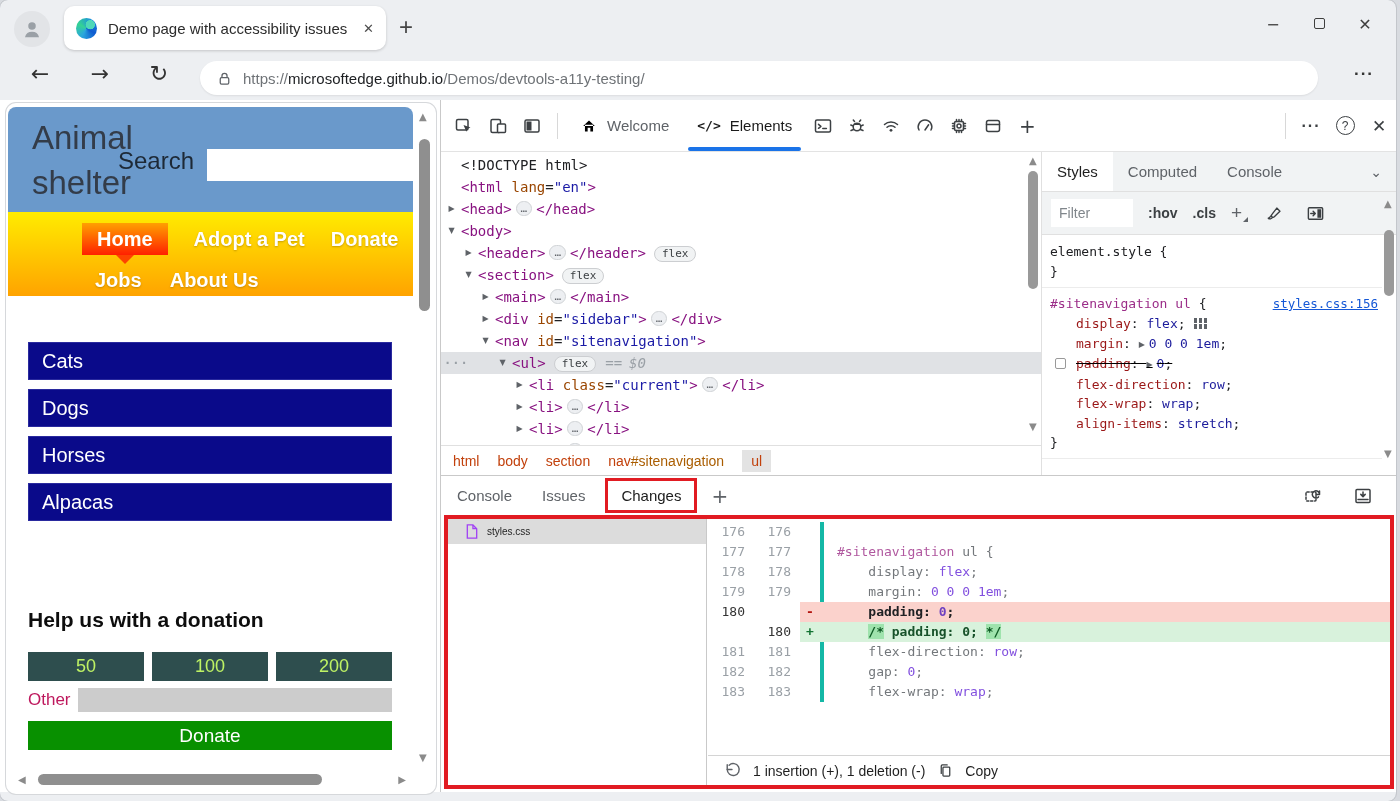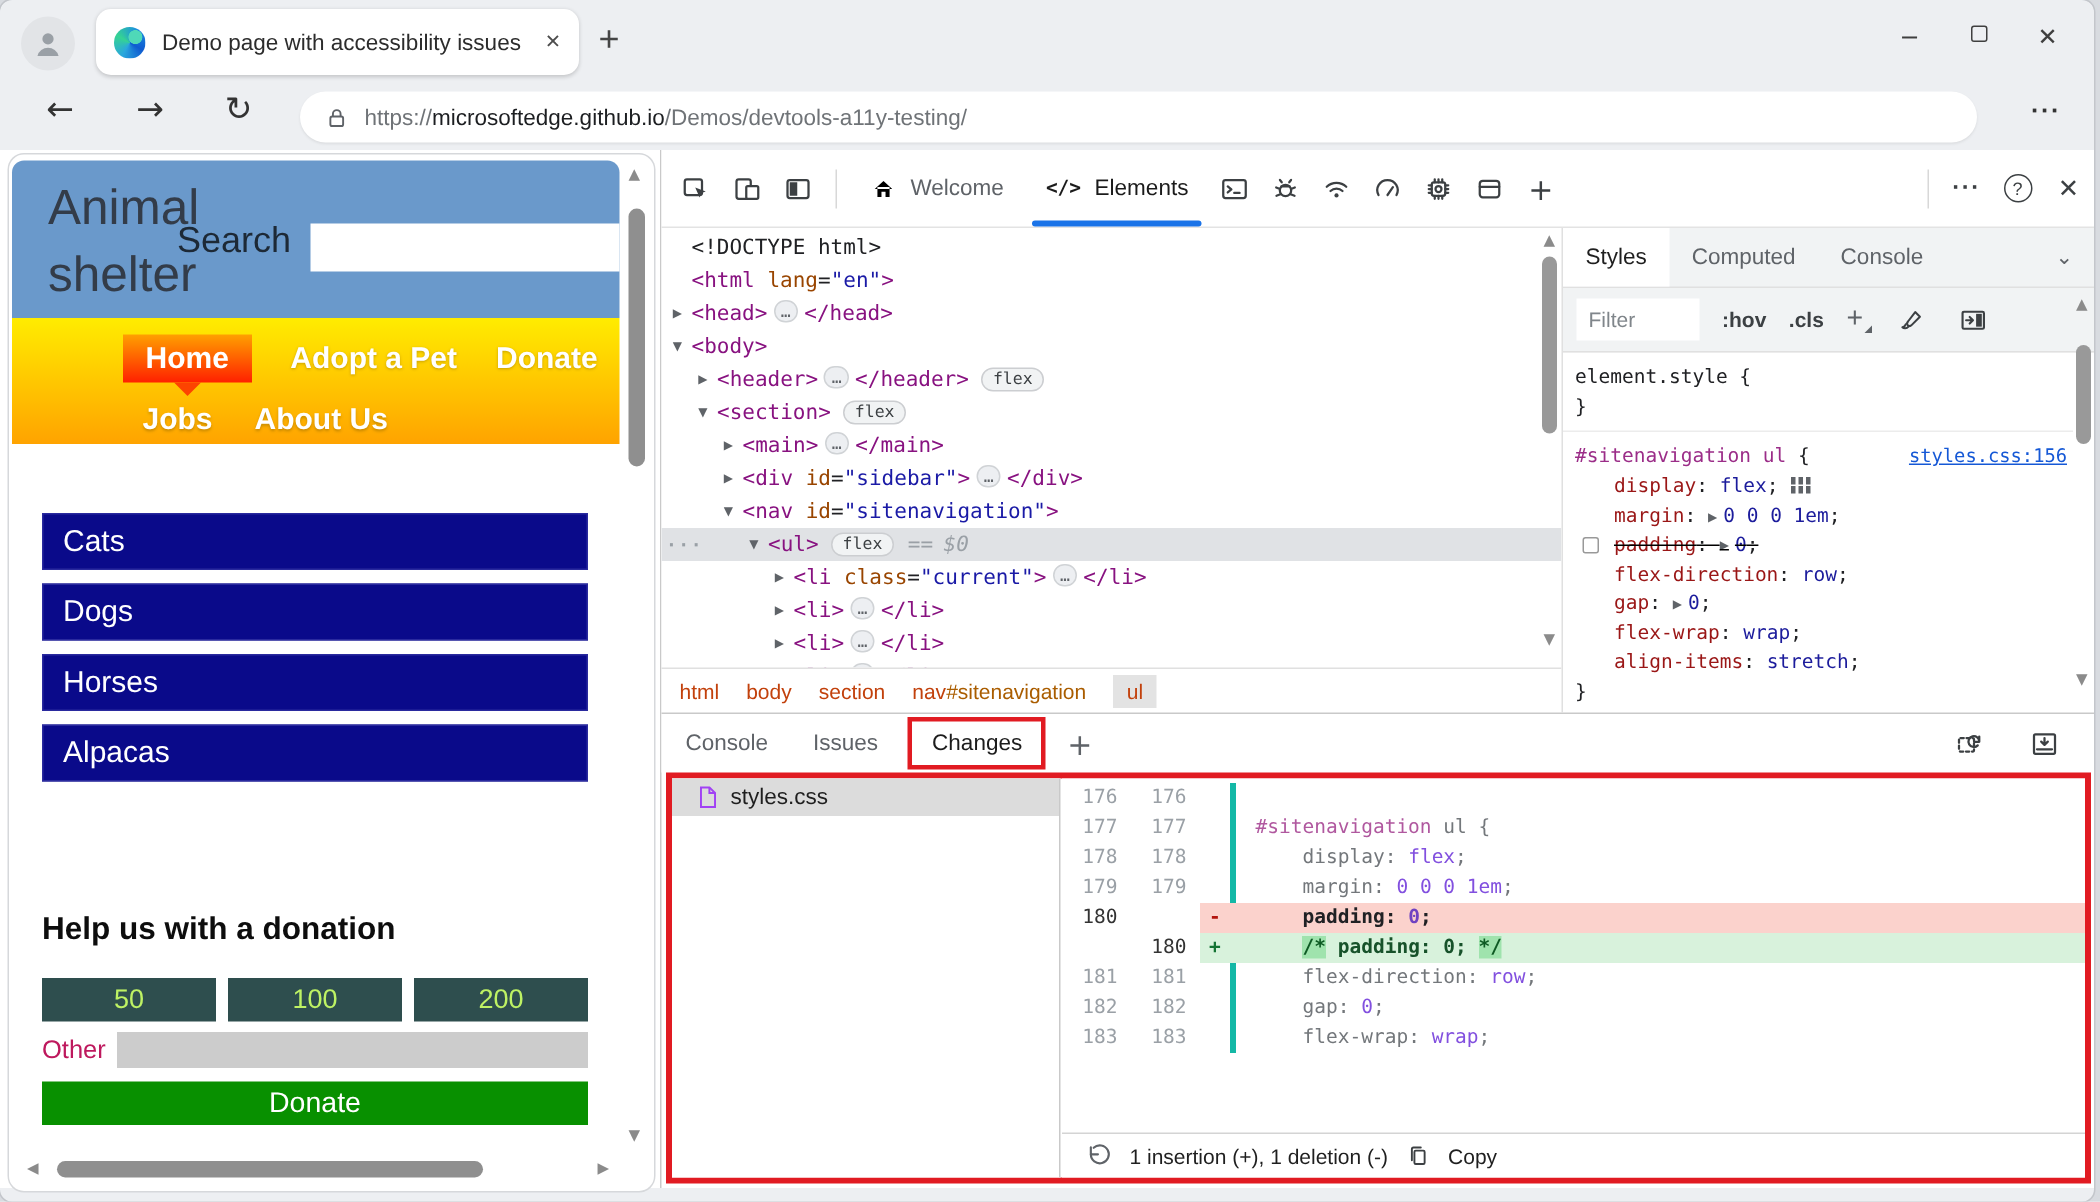--- a/index.html
+++ b/index.html
@@ -109,21 +109,21 @@
 
 .drawer-tabs{position:absolute;left:0;top:375px;right:0;height:40px;border-top:1px solid #c9c9c9;display:flex;align-items:center;padding:0 16px;background:#fff}
 .drawer-tab{font-size:15px;color:#5f6368;margin-right:30px;white-space:nowrap}
 .drawer-tab.active{color:#1c1c1c;margin-right:0}
 .annot-box{border:3px solid #e11b22;padding:6px 13px;display:flex;align-items:center;margin:0 14px 0 -10px}
 .drawer-plus{font-size:20px;color:#5f6368}
 .drawer-right{margin-left:auto;display:flex;align-items:center;gap:16px}
 
 .changes-panel{position:absolute;left:3px;right:2px;top:415px;height:274px;border:4px solid #e11b22;background:#fff}
 .changes-files{position:absolute;left:0;top:0;bottom:0;width:259px;border-right:1px solid #c9c9c9;background:#fff}
-.file-row{height:25px;background:#dcdcdc;display:flex;align-items:center;gap:8px;padding-left:17px;font-size:15px;color:#1f1f1f}
+.file-row{height:25px;background:#dcdcdc;display:flex;align-items:center;gap:8px;padding-left:17px;font-size:10px;color:#1f1f1f}
 .changes-diff{position:absolute;left:260px;top:0;right:0;bottom:30px;padding-top:3px;overflow:hidden;background:#fff}
 .diff-row{display:flex;height:20px;line-height:20px;font-family:"DejaVu Sans Mono",monospace;font-size:13px;white-space:pre}
 .dn-old,.dn-new{width:46px;text-align:right;padding-right:9px;flex:0 0 auto;color:#9aa0a6}
 .d-sign{width:20px;text-align:center;flex:0 0 auto;font-weight:700}
 .d-code{flex:1;border-left:4px solid #14b8a6;padding-left:13px;overflow:hidden}
 .diff-row.del .dn-old,.diff-row.ins .dn-new{color:#333}
 .diff-row.del .d-sign{color:#b3140e;background:#fbd2cc}
 .diff-row.del .d-code{background:#fbd2cc;border-left-color:transparent}
 .diff-row.ins .d-sign{color:#137333;background:#d8f2dc}
 .diff-row.ins .d-code{background:#d8f2dc;border-left-color:transparent}
@@ -374,21 +374,20 @@
               <span class="sp-selector">#sitenavigation ul</span>
                 <span>&nbsp;</span>
                 <span>{</span>
               <a class="srclink">styles.css:156</a>
             </div>
             <div id="style-props">
                 <div class="sp-row"><span><span class="sp-name">display</span><span class="sp-colon">: </span><span class="sp-val">flex</span><span class="sp-colon">;</span></span><span class="flex-icon"><i style="left: 0px; top: 0px;"></i><i style="left: 5px; top: 0px;"></i><i style="left: 10px; top: 0px;"></i><i style="left: 0px; top: 6px;"></i><i style="left: 5px; top: 6px;"></i><i style="left: 10px; top: 6px;"></i></span></div>
                 <div class="sp-row"><span><span class="sp-name">margin</span><span class="sp-colon">: </span><span class="sp-arrow">▶</span><span class="sp-val">0 0 0 1em</span><span class="sp-colon">;</span></span></div>
                 <div class="sp-row"><span class="sp-check"></span><span class="struck"><span class="sp-name">padding</span><span class="sp-colon">: </span><span class="sp-arrow">▶</span><span class="sp-val">0</span><span class="sp-colon">;</span></span></div>
                 <div class="sp-row"><span><span class="sp-name">flex-direction</span><span class="sp-colon">: </span><span class="sp-val">row</span><span class="sp-colon">;</span></span></div>
-                <div class="sp-row"><span><span class="sp-name">gap</span><span class="sp-colon">: </span><span class="sp-arrow">▶</span><span class="sp-val">0</span><span class="sp-colon">;</span></span></div>
                 <div class="sp-row"><span><span class="sp-name">flex-wrap</span><span class="sp-colon">: </span><span class="sp-val">wrap</span><span class="sp-colon">;</span></span></div>
                 <div class="sp-row"><span><span class="sp-name">align-items</span><span class="sp-colon">: </span><span class="sp-val">stretch</span><span class="sp-colon">;</span></span></div>
               </div>
             <div class="sel-line">
                 <span>}</span>
               </div>
           </div>
         </div>
         <div class="styles-scroll">
           <span class="sb-arrow" style="left:2px;top:4px">▲</span>

